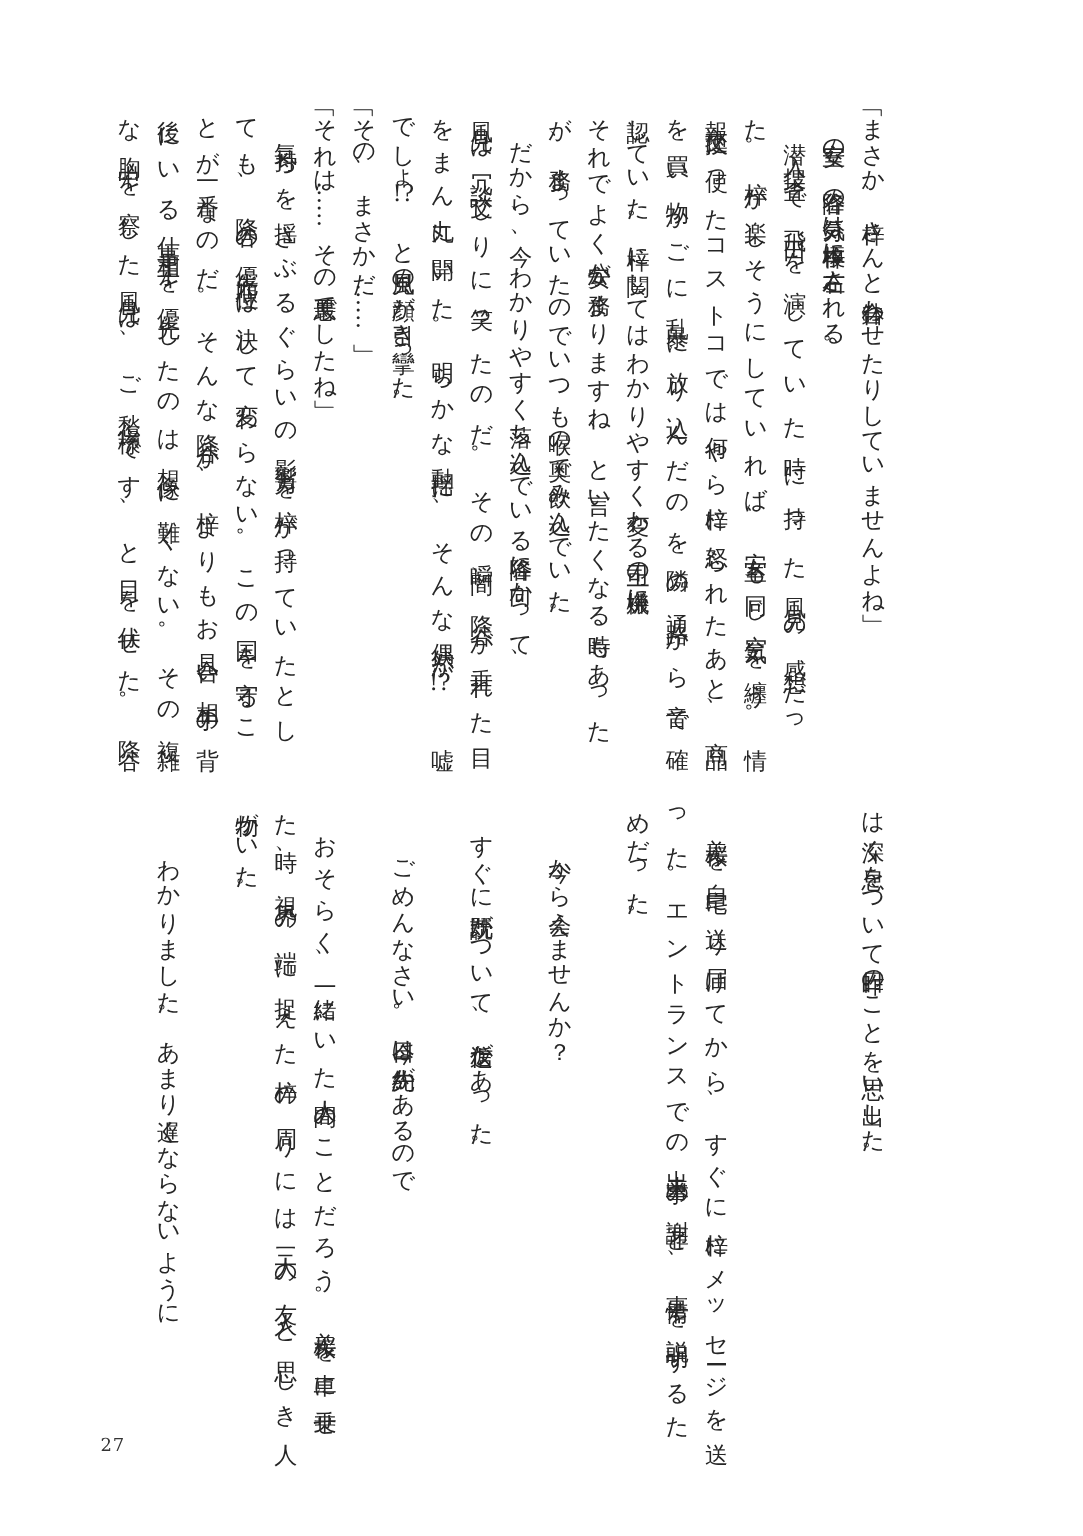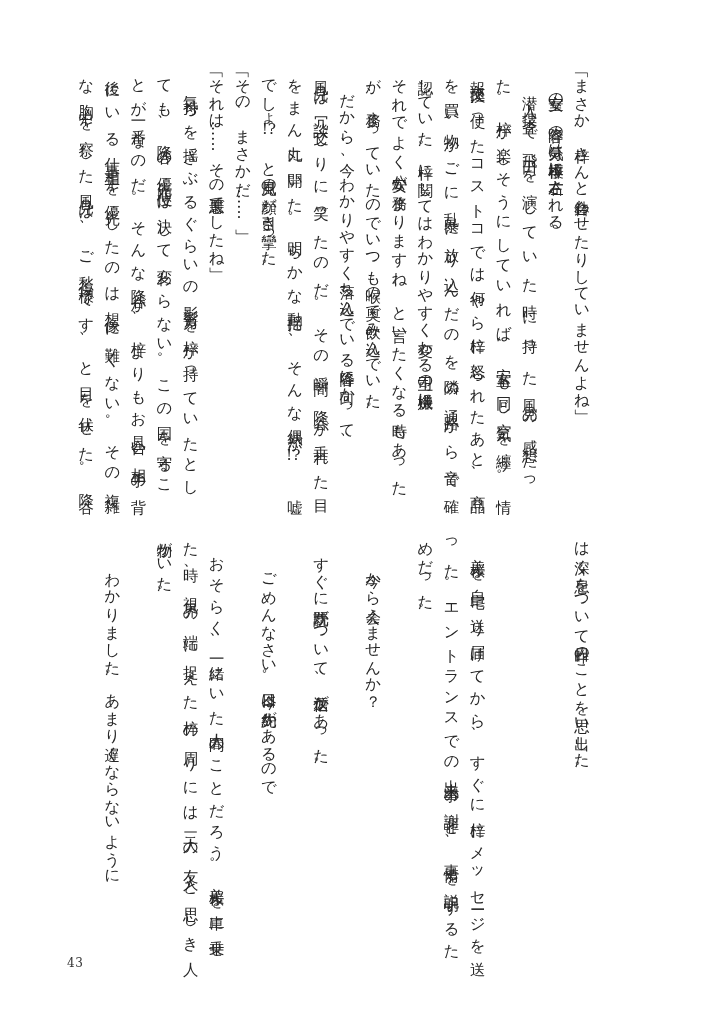--- a/index.html
+++ b/index.html
@@ -104,14 +104,14 @@
     <div class="col i2">ごめんなさい。今日は先約があるので</div>
     <div class="col"></div>
     <div class="col full i1">おそらく、一緒にいた人間のことだろう。美桜を車に乗せ</div>
     <div class="col full">た時、視界の端に捉えた梓の周りには三人の友人と思しき人</div>
     <div class="col">物がいた。</div>
     <div class="col"></div>
     <div class="col i2">わかりました。あまり遅くならないように</div>
     <div class="col"></div>
   </div>
 
-  <div class="page-number">43</div>
+  <div class="page-number">27</div>
 </div>
 
 </body></html>

